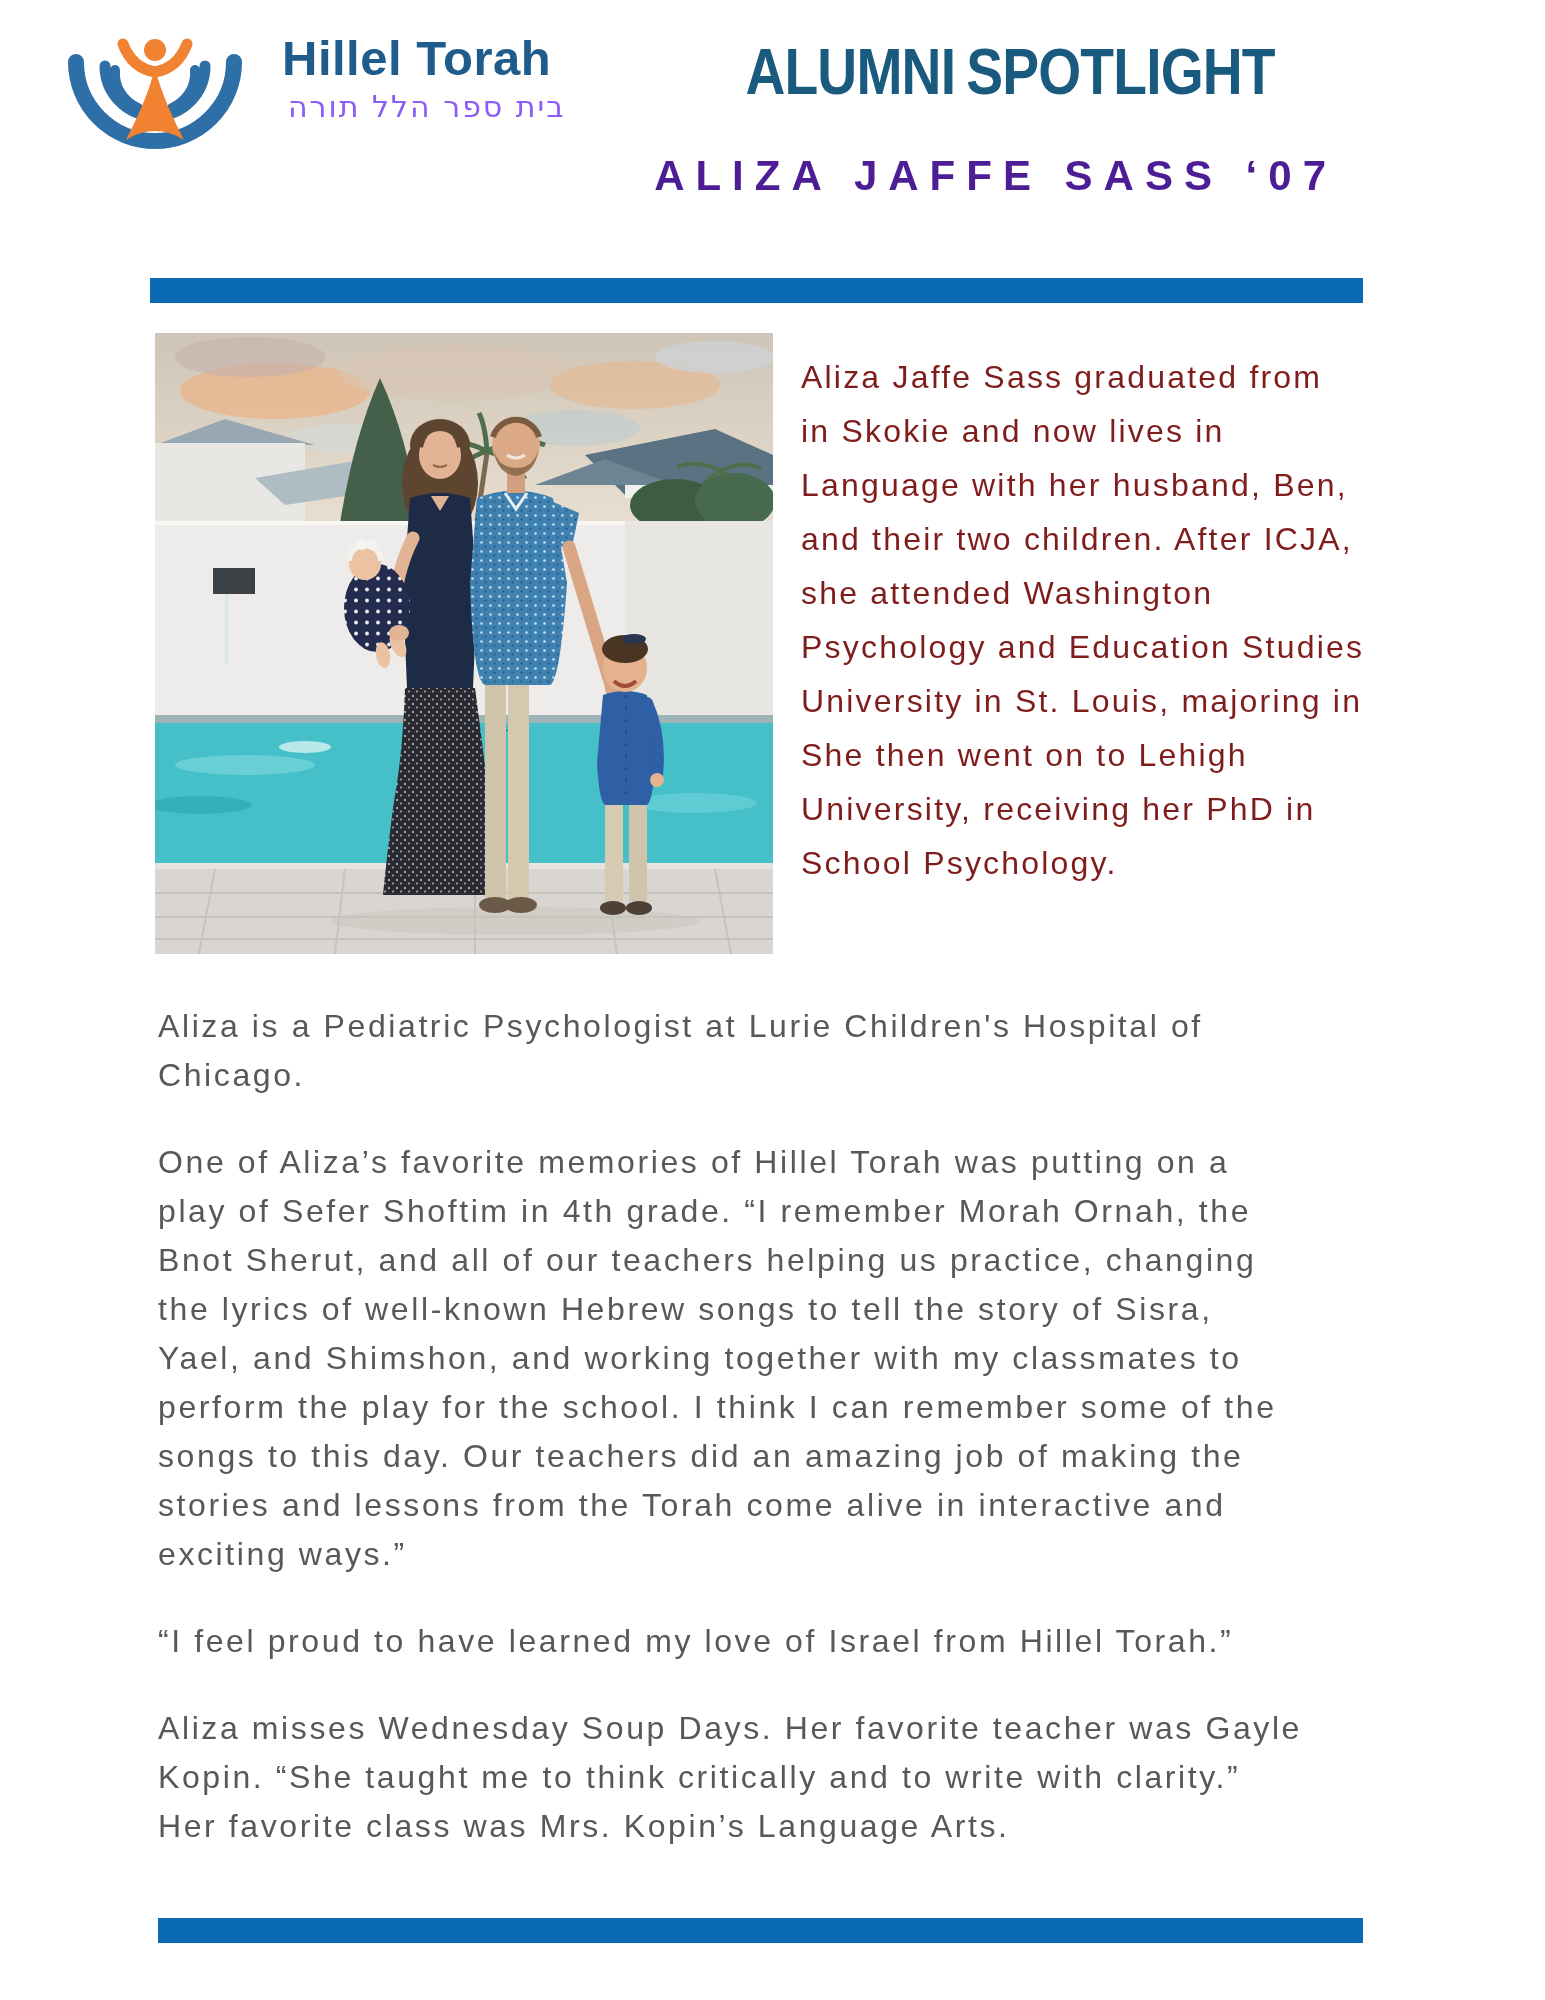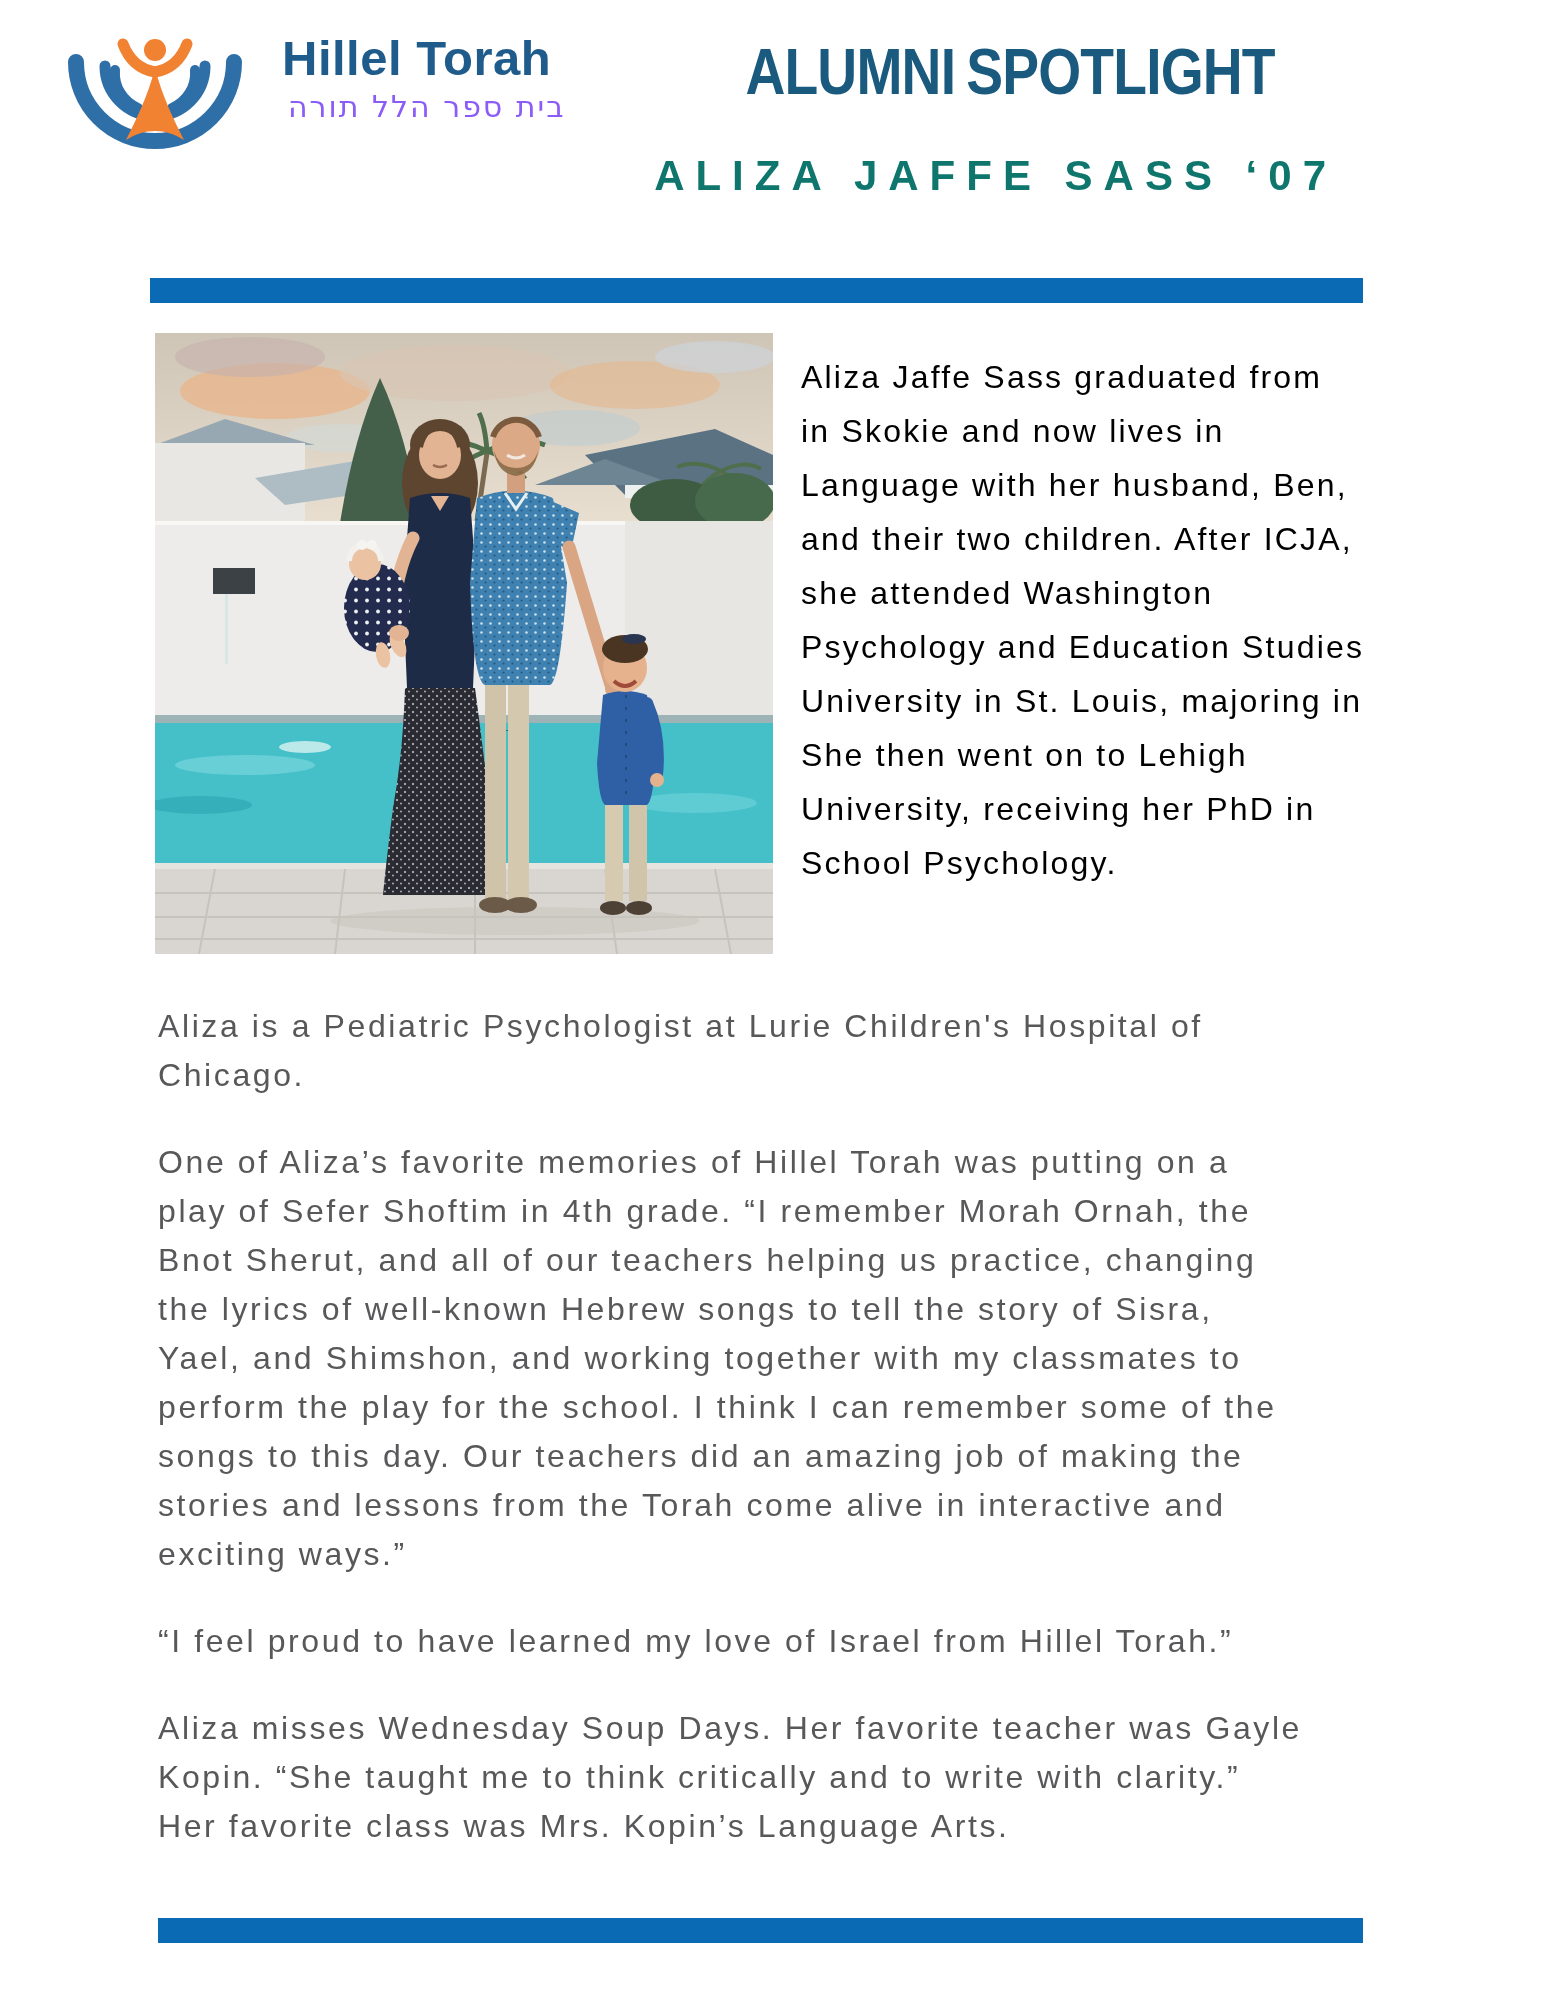--- a/index.html
+++ b/index.html
@@ -17,33 +17,33 @@
     font-family:"DejaVu Sans",sans-serif;
     font-size:30px;color:#8b5cf6;letter-spacing:2px;margin-top:3px;padding-left:6px;white-space:nowrap;
   }
   .main-title{
     position:absolute;right:88px;top:34px;margin:0;
     font-size:65px;font-weight:bold;color:#1a5a7e;white-space:nowrap;
     transform:scaleX(0.85);transform-origin:100% 50%;letter-spacing:-1px;word-spacing:-4px;
   }
   .sub-title{
     position:absolute;right:26px;top:152px;margin:0;
-    font-size:42px;font-weight:bold;color:#0f766e;letter-spacing:11px;white-space:nowrap;
+    font-size:42px;font-weight:bold;color:#4c1d95;letter-spacing:11px;white-space:nowrap;
   }
   
   .bar{position:absolute;background:#0a6ab3;height:25px;}
   .bar-top{left:150px;top:278px;width:1248px;}
   .bar-bottom{left:158px;top:1918px;width:1246px;}
   
   .photo{position:absolute;left:155px;top:333px;width:618px;height:621px;overflow:hidden;}
   .photo svg{display:block;width:100%;height:100%;}
   
   .intro{
     position:absolute;left:801px;top:350px;width:710px;
-    font-size:32px;line-height:54px;letter-spacing:2.2px;color:#000000;
+    font-size:32px;line-height:54px;letter-spacing:2.2px;color:#7f1d1d;
   }
   .article{
     position:absolute;left:150px;top:1002px;width:1345px;
     font-size:32px;line-height:49px;letter-spacing:2.6px;color:#58585a;
   }
   .article p{margin:0 0 38px 8px;}
   .line{white-space:nowrap;}
 </style>
 </head>
 <body>

